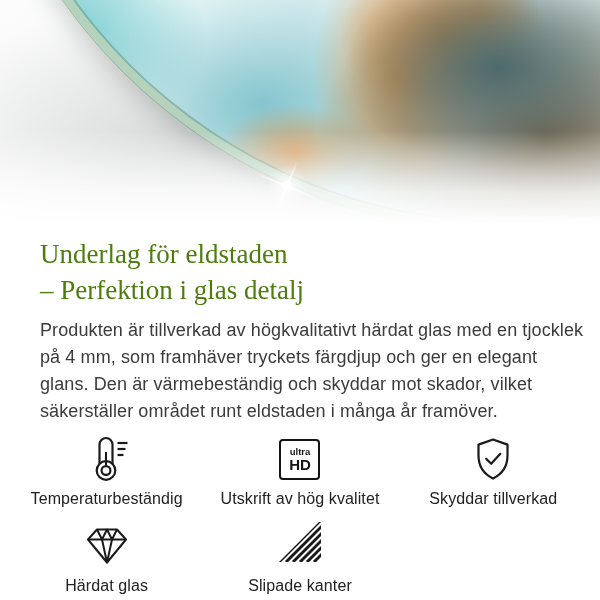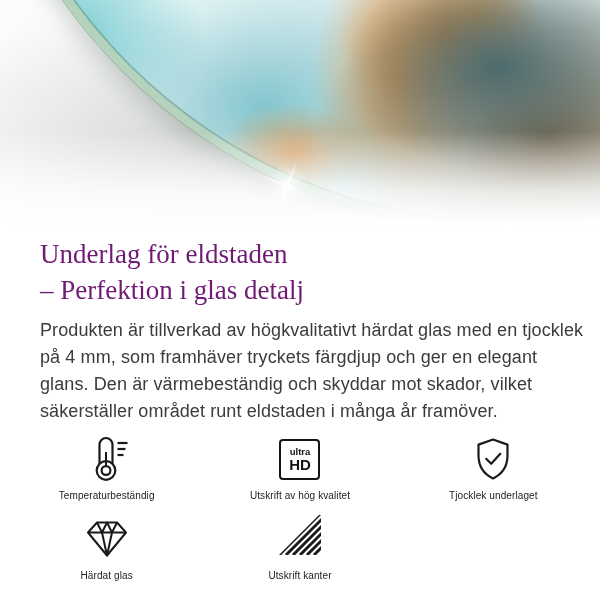--- a/index.html
+++ b/index.html
@@ -53,35 +53,35 @@
     content:"";position:absolute;background:linear-gradient(90deg, rgba(255,255,255,0), #fff 45% 55%, rgba(255,255,255,0));
   }
   .sparkle::before{left:0;top:34px;width:70px;height:2px;}
   .sparkle::after{left:34px;top:8px;width:2px;height:54px;
     background:linear-gradient(180deg, rgba(255,255,255,0), #fff 45% 55%, rgba(255,255,255,0));}
   
   .content{padding:0 40px;}
   h1{
     margin:2px 0 0 0;
     font-family:"Liberation Serif","DejaVu Serif",serif;
-    font-weight:400;color:#701a75;
+    font-weight:400;color:#4d7c0f;
     font-size:27px;line-height:36px;letter-spacing:0;
   }
   .intro{
     margin:9px 0 0 0;width:545px;
     font-size:18px;line-height:27px;color:#3b3b3b;letter-spacing:.1px;
   }
   
   .features{
     margin:10px 10px 0 10px;
     display:grid;grid-template-columns:repeat(3,1fr);row-gap:14px;
   }
   .feature{display:flex;flex-direction:column;align-items:center;}
   .icon-wrap{height:46px;display:flex;align-items:flex-end;justify-content:center;text-align:center;}
-  .feature-label{margin-top:9px;font-size:10px;color:#222;letter-spacing:.1px;white-space:nowrap;}
+  .feature-label{margin-top:9px;font-size:16px;color:#222;letter-spacing:.1px;white-space:nowrap;}
   .uhd-box{
     width:37px;height:37px;border:2.5px solid #141414;border-radius:4px;
     display:flex;flex-direction:column;align-items:center;justify-content:center;
     color:#141414;margin-bottom:1px;
   }
   .uhd-top{font-size:9.5px;font-weight:700;line-height:10px;letter-spacing:0;}
   .uhd-bottom{font-size:15px;font-weight:700;line-height:15px;letter-spacing:0;}
   svg.icon{display:block;}
 </style>
 </head>
@@ -128,21 +128,21 @@
     <div class="feature-label">Utskrift av hög kvalitet</div>
   </div>
 
   <div class="feature">
     <div class="icon-wrap">
       <svg class="icon" width="44" height="44" viewBox="0 0 44 44" fill="none" stroke="#1a1a1a" stroke-width="2.2" stroke-linejoin="round">
         <path d="M22 2.5 L36.5 7.6 V18.5 C36.5 29.8 30.3 37.4 22 41.5 C13.7 37.4 7.5 29.8 7.5 18.5 V7.6 Z"></path>
         <path d="M15.2 21.8 L20.2 26.8 L29.3 16.8" stroke-linecap="round"></path>
       </svg>
     </div>
-    <div class="feature-label">Tjocklek underlaget</div>
+    <div class="feature-label">Skyddar tillverkad</div>
   </div>
 
   <div class="feature">
     <div class="icon-wrap">
       <svg class="icon" width="46" height="40" viewBox="0 0 46 40" fill="none" stroke="#1a1a1a" stroke-width="2" stroke-linejoin="round" style="margin-bottom:2px">
         <path d="M13 3.5 H33 L42 13.5 L23 36.5 L4 13.5 Z"></path>
         <path d="M4 13.5 H42"></path>
         <path d="M13 3.5 L18 13.5 L23 3.5 L28 13.5 L33 3.5"></path>
         <path d="M18 13.5 L23 36.5 L28 13.5"></path>
       </svg>
@@ -161,17 +161,17 @@
         <g clip-path="url(#triclip)" stroke="#1a1a1a" stroke-width="3">
           <line x1="1" y1="40" x2="43" y2="-2"></line>
           <line x1="8" y1="40" x2="50" y2="-2"></line>
           <line x1="15" y1="40" x2="57" y2="-2"></line>
           <line x1="22" y1="40" x2="64" y2="-2"></line>
           <line x1="29" y1="40" x2="71" y2="-2"></line>
           <line x1="36" y1="40" x2="78" y2="-2"></line>
         </g>
       </svg>
     </div>
-    <div class="feature-label">Utskrift kanter</div>
+    <div class="feature-label">Slipade kanter</div>
   </div>
 
 
 </div>
 
 </body></html>

